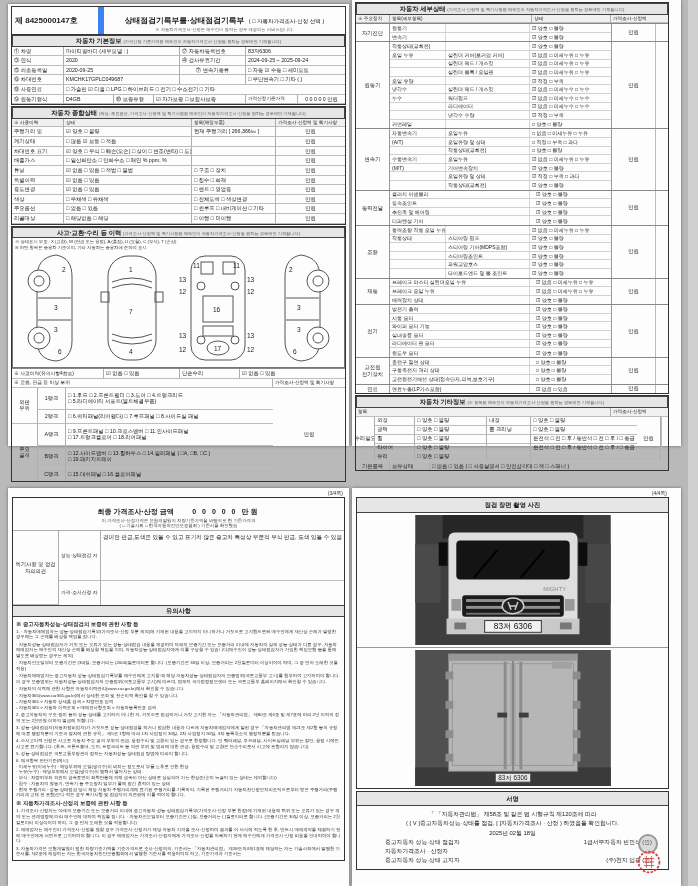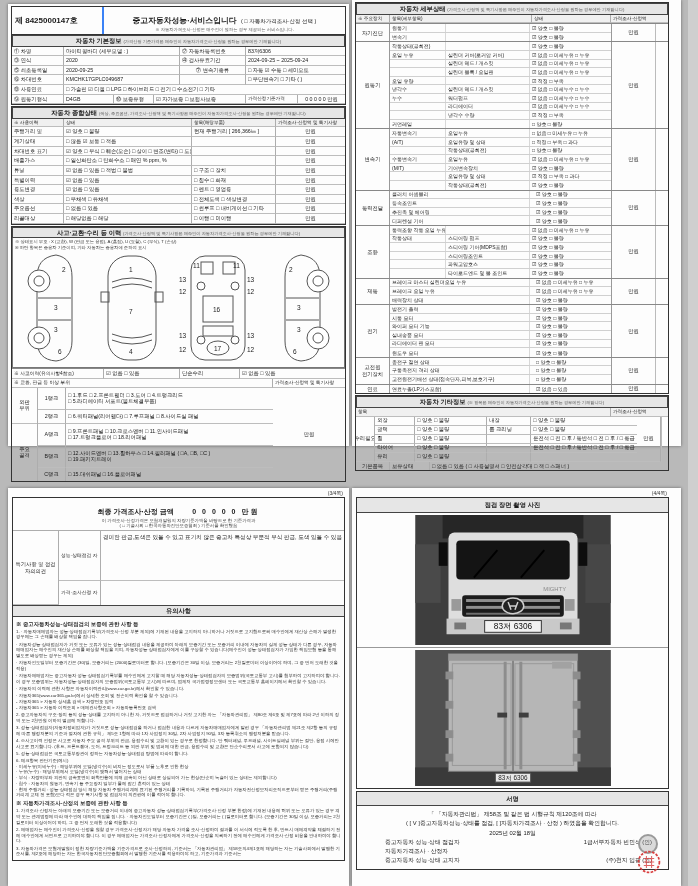--- a/index.html
+++ b/index.html
@@ -14,21 +14,21 @@
 .band{background:#e6e6e6;border:1px solid #444;text-align:center;font-size:6.3px;font-weight:bold;padding:1px 0;line-height:1.2;}
 .band .note{font-weight:normal;font-size:4.2px;color:#555;}
 .tblwrap{border:1.2px solid #333;}
 .row{display:flex;align-items:stretch;}
 .c{border-right:1px solid #adadad;border-bottom:1px solid #bdbdbd;padding:1px 2px;font-size:5.3px;line-height:1.25;display:flex;align-items:center;overflow:hidden;white-space:nowrap;}
 .c:last-child{border-right:none;}
 .lbl{color:#222;}
 .ctr{justify-content:center;text-align:center;}
 .pre{white-space:pre-line;}
 .dochead{display:flex;border:1.2px solid #333;border-bottom:none;}
-.docno{width:92px;border-right:2px solid #3b82f6;padding:3px 3px;font-size:8px;font-weight:bold;display:flex;align-items:center;}
+.docno{width:92px;border-right:6px solid #3b82f6;padding:3px 3px;font-size:8px;font-weight:bold;display:flex;align-items:center;}
 .doctitle{flex:1;text-align:center;padding:2px 0;}
 .doctitle .t1{font-size:7.8px;font-weight:bold;}
 .doctitle .t2{font-size:4.3px;color:#555;}
 .diagbox{border:1px solid #777;border-top:none;padding:1px 2px;}
 .legend{font-size:4.3px;color:#333;line-height:1.3;white-space:pre-line;}
 .diagrow{display:flex;justify-content:space-evenly;align-items:center;height:116px;}
 .diag{stroke:#555;fill:none;}
 .diag text{font-size:6.5px;fill:#222;stroke:none;font-family:"Liberation Sans",sans-serif;}
 .dgroup{display:flex;border-bottom:1px solid #888;}
 .dg-name{width:34px;border-right:1px solid #999;display:flex;align-items:center;justify-content:center;font-size:5.3px;text-align:center;white-space:pre-line;line-height:1.2;}
@@ -55,21 +55,21 @@
 </style>
 </head>
 <body>
 
 <div id="rightstrip"></div>
 
 <div class="page" id="page1">
   <div class="dochead">
     <div class="docno">제 8425000147호</div>
     <div class="doctitle">
-      <div><span class="t1">중고자동차성능·서비스입니다</span>
+      <div><span class="t1">상태점검기록부를·상태점검기록부</span>
       <span style="font-size:5.5px;">( □ 자동차가격조사·산정 선택 )</span></div>
       <div class="t2">※ 자동차가격조사·산정은 매수인이 원하는 경우 제공되는 서비스입니다.</div>
     </div>
   </div>
   <div class="tblwrap">
     <div class="band">
       <span>자동차 기본정보</span>
       <span class="note">(가격산정 기준가격은 매수인이 자동차가격조사·산정을 원하는 경우에만 기재합니다)</span>
     </div>
     <div class="row">

